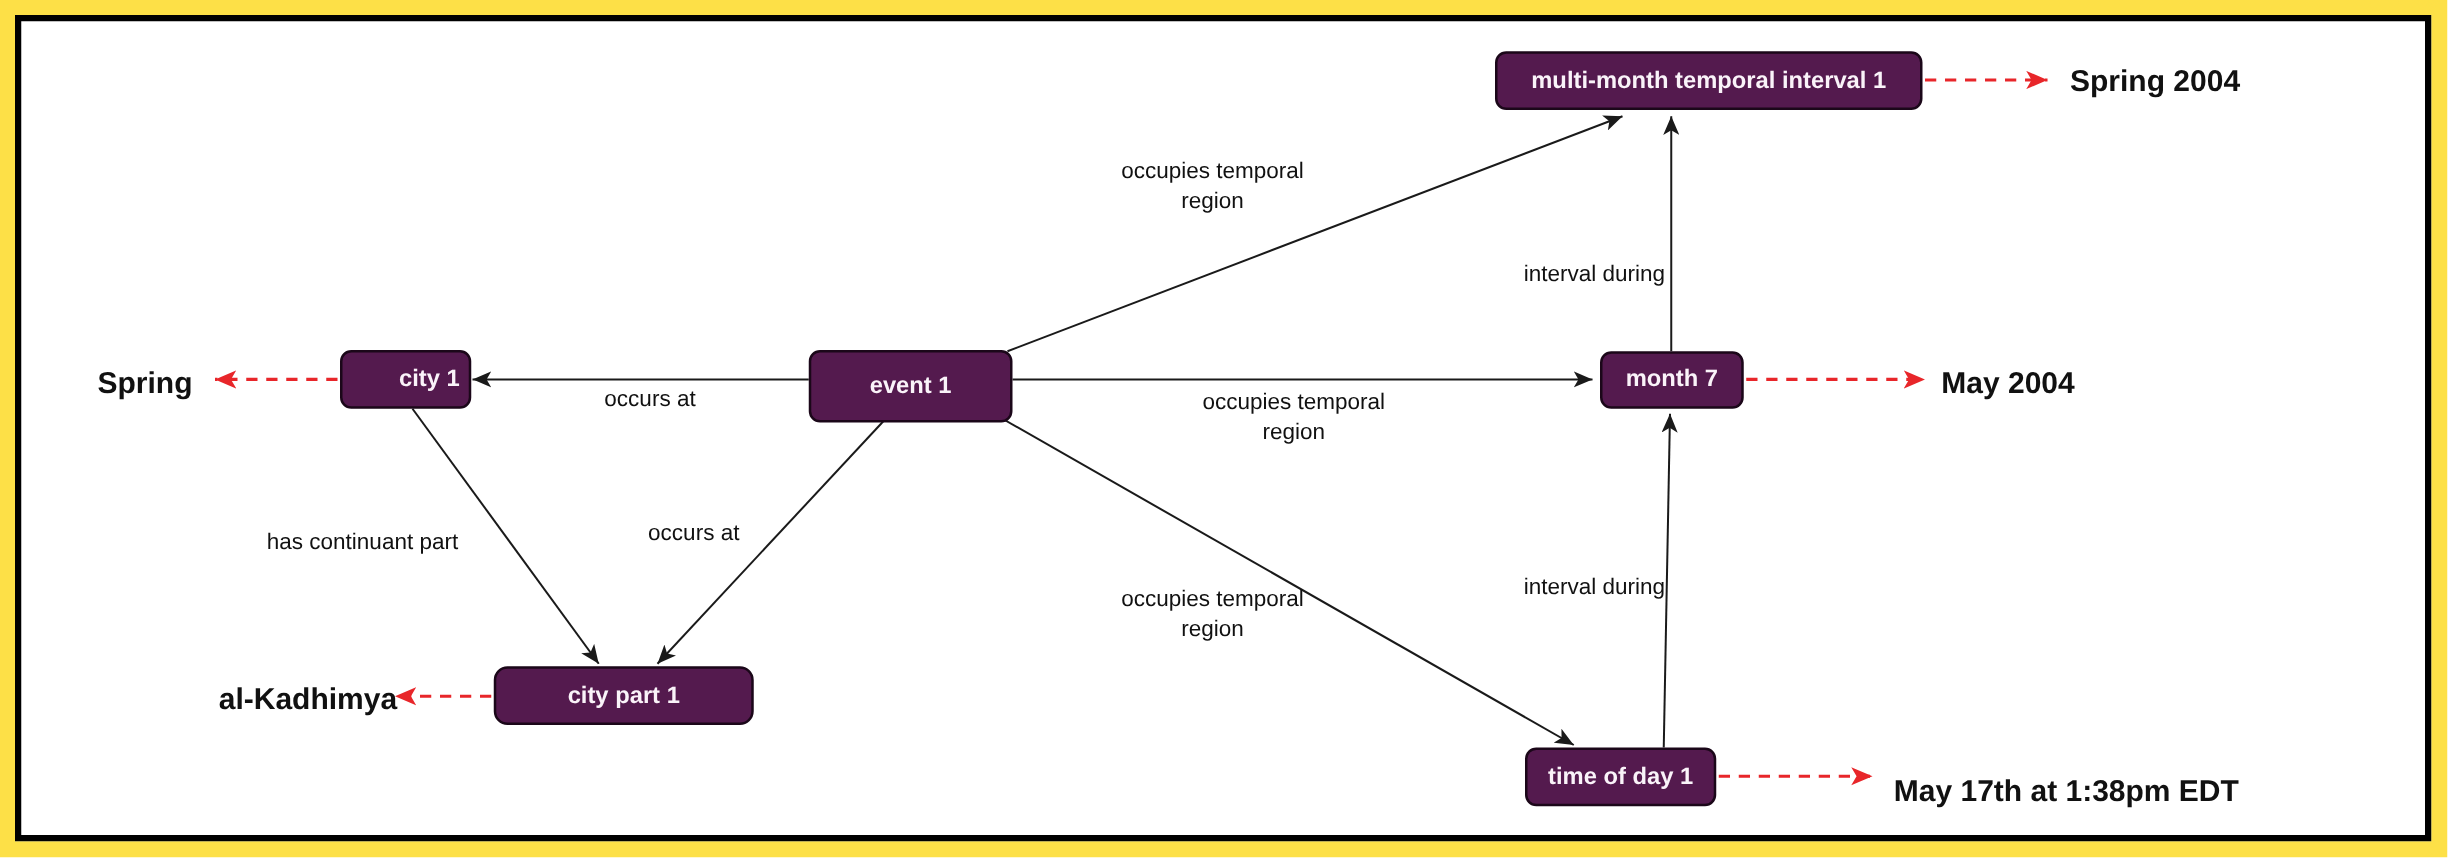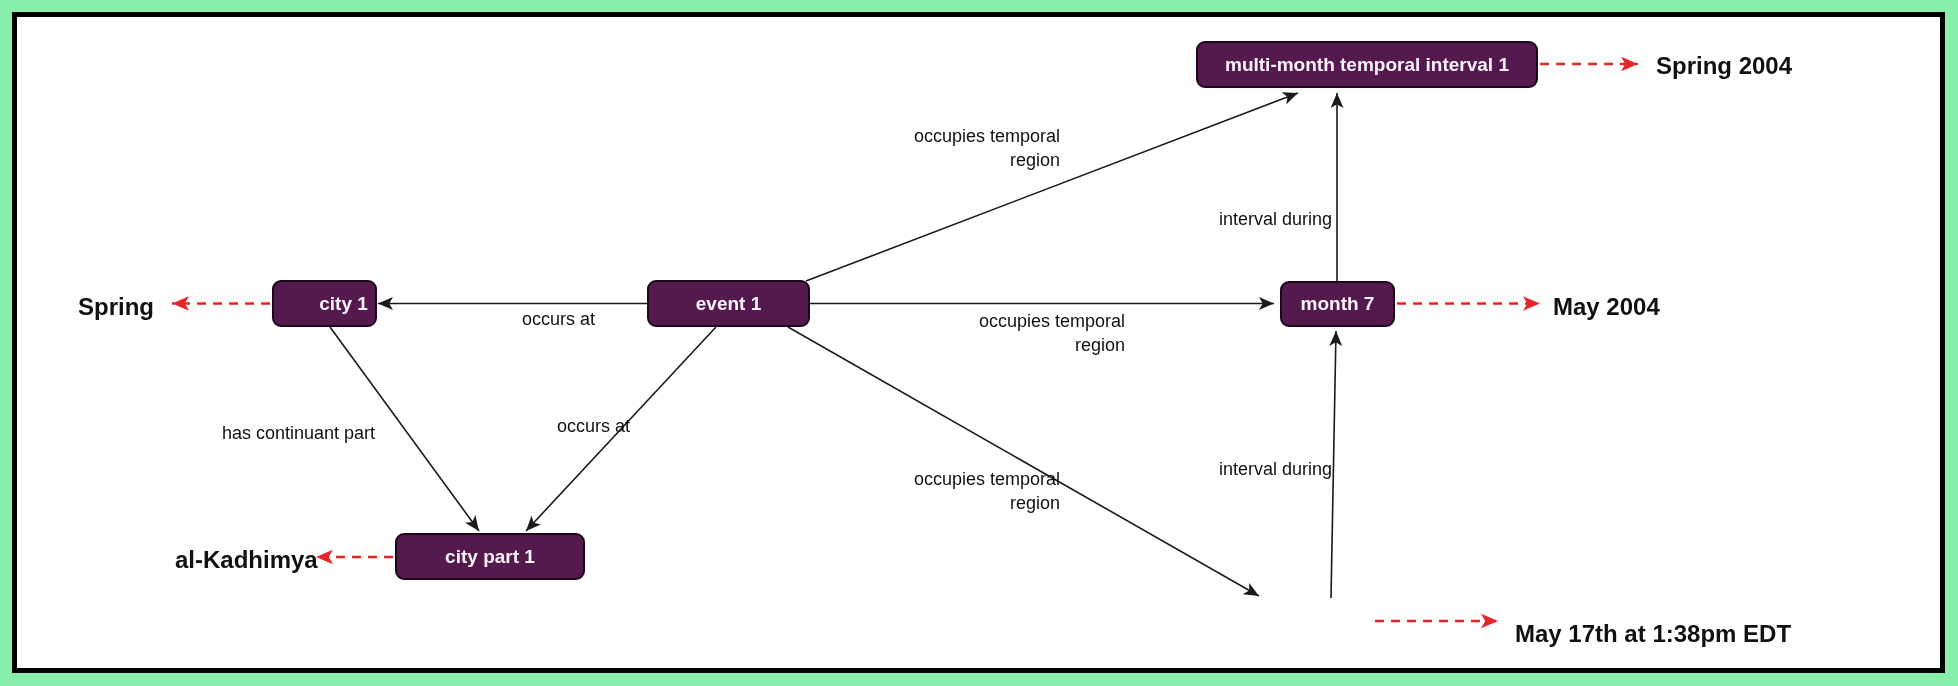--- a/index.html
+++ b/index.html
@@ -5,21 +5,21 @@
   html, body {
     margin: 0; padding: 0;
     width: 1958px; height: 686px;
     background: #ffffff;
     font-family: "Liberation Sans", sans-serif;
     overflow: hidden;
   }
   .canvas {
     position: relative;
     width: 1958px; height: 686px;
-    background: #86efac;
+    background: #fde047;
   }
   .frame {
     position: absolute;
     left: 12px; top: 12px;
     width: 1933px; height: 661px;
     border: 5px solid #000000;
     box-sizing: border-box;
     background: #ffffff;
   }
   svg.edges {
@@ -37,31 +37,31 @@
     border: 2.5px solid #1b0719;
     border-radius: 9px;
     color: #faf3f9;
     font-size: 19px;
     font-weight: bold;
     white-space: nowrap;
     cursor: default;
   }
   .n-multimonth { left: 1196px; top: 41px;  width: 342px; height: 47px; }
   .n-city1     { left: 272px;  top: 280px; width: 105px; height: 47px; padding-left: 38px; }
-  .n-event1    { left: 647px;  top: 280px; width: 163px; height: 47px; }
+  .n-event1    { left: 647px;  top: 280px; width: 163px; height: 58px; }
   .n-month1    { left: 1280px; top: 281px; width: 115px; height: 46px; }
-  .n-citypart1 { left: 395px;  top: 533px; width: 190px; height: 47px; }
+  .n-citypart1 { left: 395px;  top: 533px; width: 208px; height: 47px; border-radius: 11px; }
   .n-timeofday { left: 1220px; top: 598px; width: 153px; height: 47px; }
 
   .edge-label {
     position: absolute;
     color: #111111;
     font-size: 18px;
     line-height: 24px;
-    text-align: right;
+    text-align: center;
   }
   .lbl-occurs-at-1  { left: 445px;  top: 307px; width: 150px; }
   .lbl-otr-top      { left: 880px;  top: 124px; width: 180px; }
   .lbl-otr-mid      { left: 945px;  top: 309px; width: 180px; }
   .lbl-occurs-at-2  { left: 480px;  top: 414px; width: 150px; }
   .lbl-otr-bottom   { left: 880px;  top: 467px; width: 180px; }
   .lbl-has-cont     { left: 205px;  top: 421px; width: 170px; }
   .lbl-int-dur-top  { left: 1182px; top: 207px; width: 150px; text-align: right; }
   .lbl-int-dur-bot  { left: 1182px; top: 457px; width: 150px; text-align: right; }
 
@@ -108,20 +108,21 @@
     <line x1="1540" y1="64" x2="1638" y2="64" stroke="#e8262a" stroke-width="2.5" stroke-dasharray="9,7" marker-end="url(#arrow-red)"></line>
     <line x1="1397" y1="303.5" x2="1540" y2="303.5" stroke="#e8262a" stroke-width="2.5" stroke-dasharray="9,7" marker-end="url(#arrow-red)"></line>
     <line x1="1375" y1="621" x2="1498" y2="621" stroke="#e8262a" stroke-width="2.5" stroke-dasharray="9,7" marker-end="url(#arrow-red)"></line>
   </svg>
 
   <div class="node n-multimonth">multi-month temporal interval 1</div>
   <div class="node n-event1">event 1</div>
   <div class="node n-city1">city 1</div>
   <div class="node n-month1">month 7</div>
   <div class="node n-citypart1">city part 1</div>
+  <div class="node n-timeofday">time of day 1</div>
 
   <div class="edge-label lbl-occurs-at-1">occurs at</div>
   <div class="edge-label lbl-otr-top">occupies temporal region</div>
   <div class="edge-label lbl-otr-mid">occupies temporal region</div>
   <div class="edge-label lbl-occurs-at-2">occurs at</div>
   <div class="edge-label lbl-otr-bottom">occupies temporal region</div>
   <div class="edge-label lbl-has-cont">has continuant part</div>
   <div class="edge-label lbl-int-dur-top">interval during</div>
   <div class="edge-label lbl-int-dur-bot">interval during</div>
 

